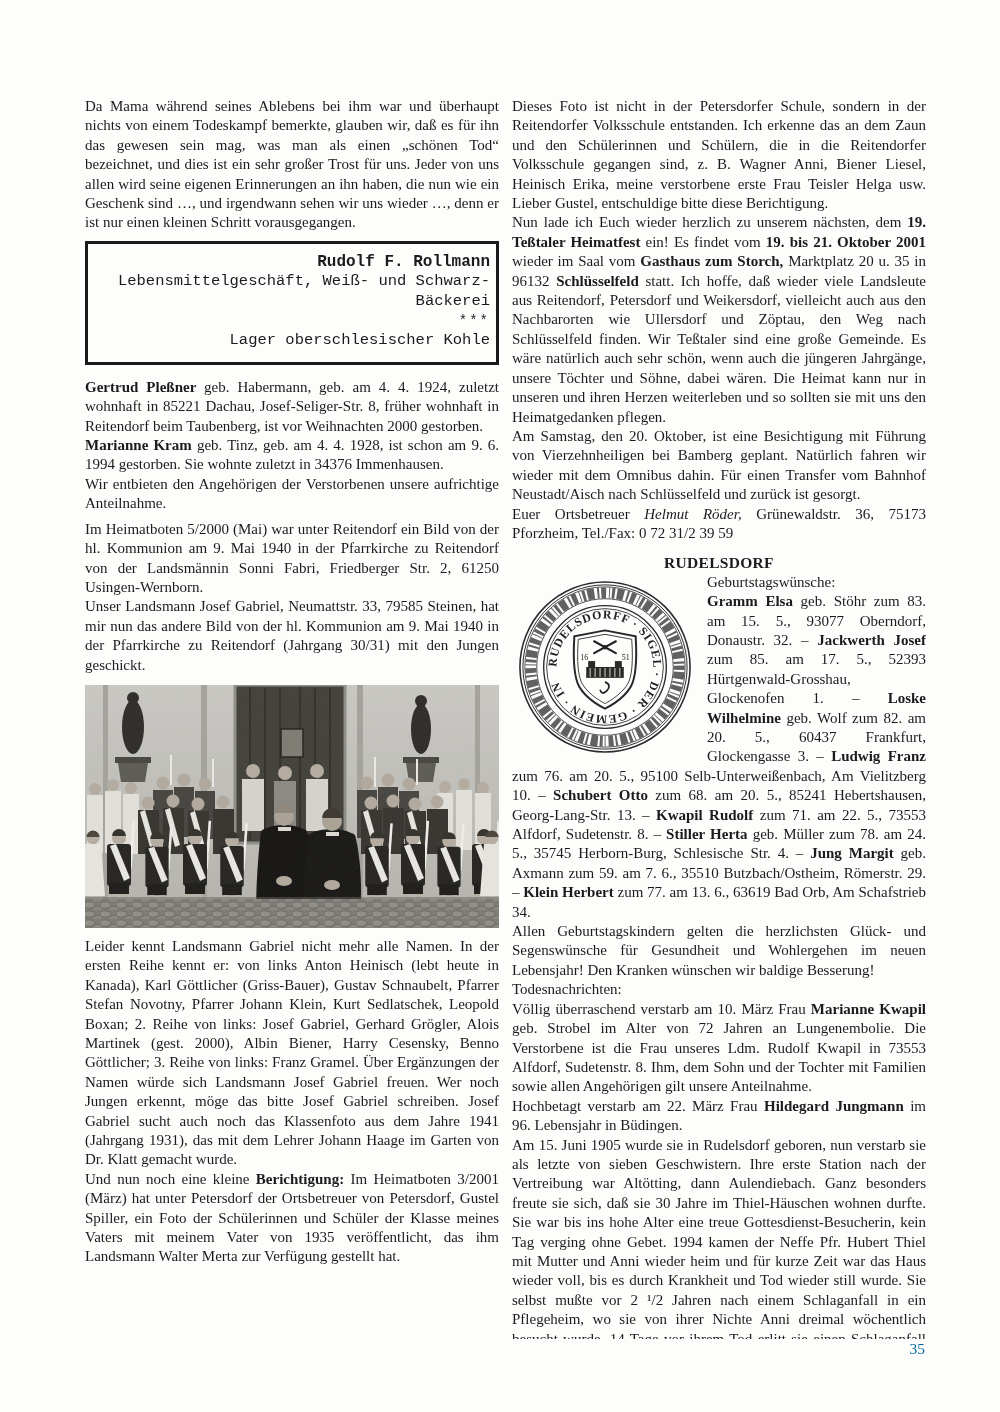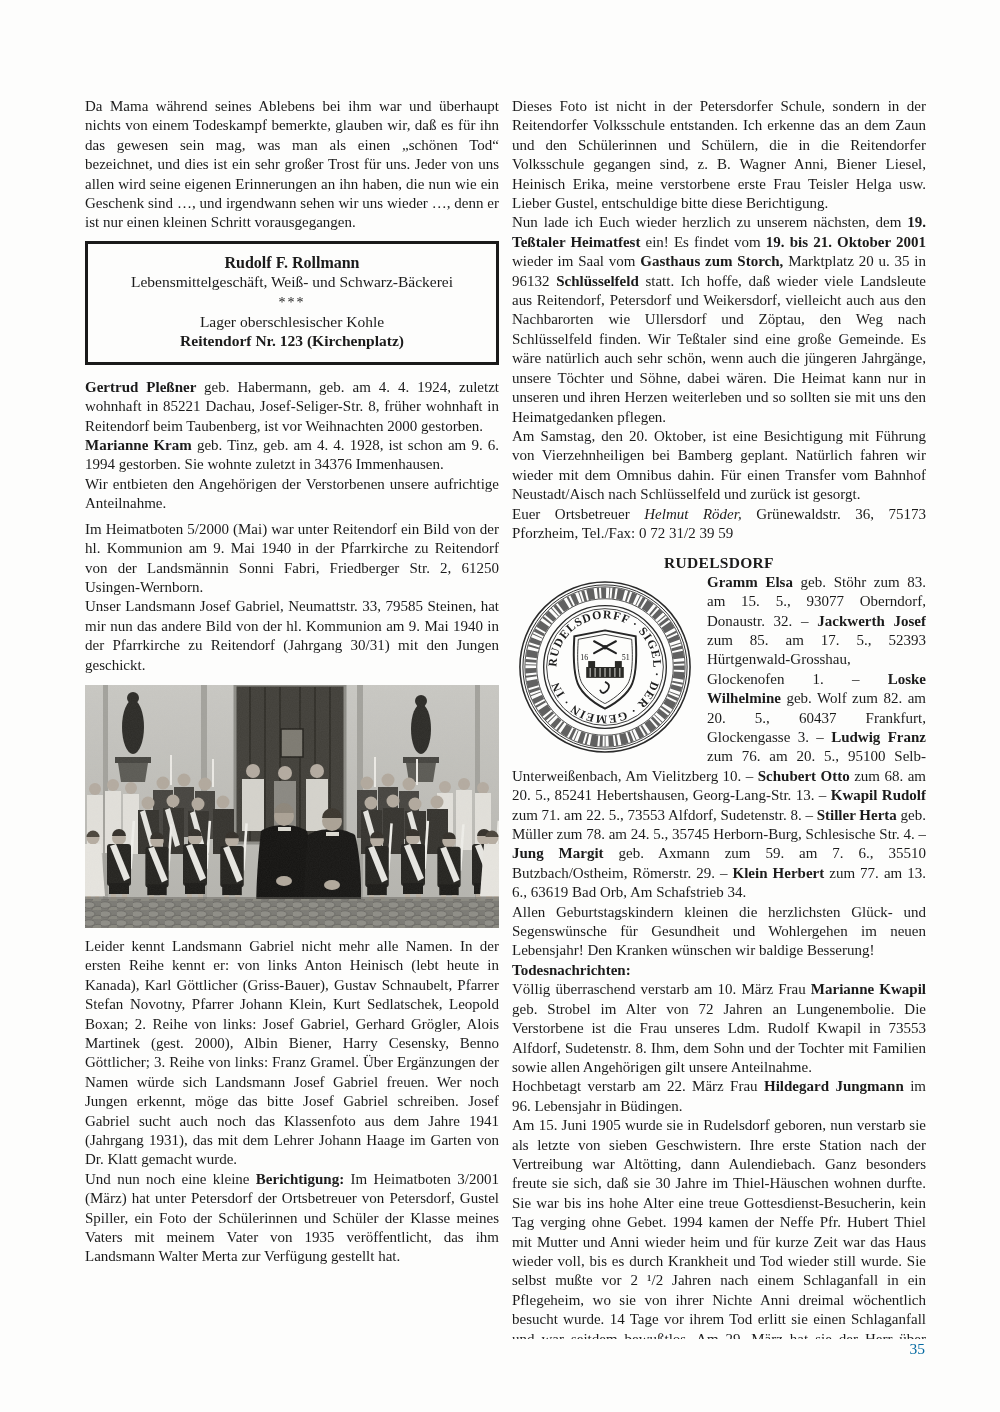--- a/index.html
+++ b/index.html
@@ -6,21 +6,21 @@
   .page{position:relative;width:1000px;height:1412px;margin:0 auto;background:#fdfdfc;
         font-family:"Liberation Serif","DejaVu Serif",serif;color:#1b1b1b;overflow:hidden;}
   .col{position:absolute;top:97px;width:414px;font-size:15px;line-height:19.4px;
        text-align:justify;text-justify:inter-word;}
   .col-left{left:85px;height:1263px;overflow:hidden;}
   .col-right{left:512px;height:1242px;overflow:hidden;}
   p{margin:0;}
   p.gap{margin-top:6px;}
   b{font-weight:bold;}
   .ad-box{border:3px solid #1a1a1a;margin:8px 0 13px 0;padding:9px 6px 11px 6px;
-          text-align:center;line-height:19.5px;}
+          text-align:right;line-height:19.5px;font-family:Liberation Mono, monospace;}
   .ad-title{font-weight:bold;font-size:16px;}
   .ad-line{font-size:15.5px;}
   .ad-sep{font-size:14px;letter-spacing:2px;line-height:15px;margin:3px 0 2px 0;}
   .ad-bold{font-weight:bold;font-size:15.5px;}
   figure.photo{margin:10px 0 9px 0;width:414px;height:243px;line-height:0;}
   h2.section-heading{font-size:15.5px;font-weight:bold;text-align:center;
                      margin:10px 0 0 0;line-height:19.4px;letter-spacing:.3px;}
   .seal{float:left;width:186px;height:182px;margin:3px 9px 2px 0;}
   .page-number{position:absolute;top:1340px;left:880px;width:45px;text-align:right;
                font-size:15.5px;color:#0369a1;}
@@ -31,21 +31,20 @@
 <div class="page">
 
   <div class="col col-left">
     <p>Da Mama während seines Ablebens bei ihm war und überhaupt nichts von einem Todeskampf bemerkte, glauben wir, daß es für ihn das gewesen sein mag, was man als einen „schönen Tod“ bezeichnet, und dies ist ein sehr großer Trost für uns. Jeder von uns allen wird seine eigenen Erinnerungen an ihn haben, die nun wie ein Geschenk sind …, und irgendwann sehen wir uns wieder …, denn er ist nur einen kleinen Schritt vorausgegangen.</p>
 
     <div class="ad-box">
       <div class="ad-title">Rudolf F. Rollmann</div>
       <div class="ad-line">Lebensmittelgeschäft, Weiß- und Schwarz-Bäckerei</div>
       <div class="ad-sep">***</div>
       <div class="ad-line">Lager oberschlesischer Kohle</div>
-      <div class="ad-bold">Reitendorf Nr. 123 (Kirchenplatz)</div>
     </div>
 
     <p><b>Gertrud Pleßner </b><span>geb. Habermann, geb. am 4. 4. 1924, zuletzt wohnhaft in 85221 Dachau, Josef-Seliger-Str. 8, früher wohnhaft in Reitendorf beim Taubenberg, ist vor Weihnachten 2000 gestorben.</span></p>
     <p><b>Marianne Kram </b><span>geb. Tinz, geb. am 4. 4. 1928, ist schon am 9. 6. 1994 gestorben. Sie wohnte zuletzt in 34376 Immenhausen.</span></p>
     <p>Wir entbieten den Angehörigen der Verstorbenen unsere aufrichtige Anteilnahme.</p>
     <p class="gap">Im Heimatboten 5/2000 (Mai) war unter Reitendorf ein Bild von der hl. Kommunion am 9. Mai 1940 in der Pfarrkirche zu Reitendorf von der Landsmännin Sonni Fabri, Friedberger Str. 2, 61250 Usingen-Wernborn.</p>
     <p>Unser Landsmann Josef Gabriel, Neumattstr. 33, 79585 Steinen, hat mir nun das andere Bild von der hl. Kommunion am 9. Mai 1940 in der Pfarrkirche zu Reitendorf (Jahrgang 30/31) mit den Jungen geschickt.</p>
 
     <figure class="photo">
       <svg viewBox="0 0 414 243" width="414" height="243" xmlns="http://www.w3.org/2000/svg">
@@ -264,22 +263,23 @@
               <line x1="93" y1="93" x2="93" y2="102"></line>
             <line x1="98" y1="93" x2="98" y2="102"></line>
               <line x1="103" y1="93" x2="103" y2="102"></line>
             <line x1="108" y1="93" x2="108" y2="102"></line>
           </g>
           <path d="M93,107 q7,3 2,9 q-5,5 -7,-1" fill="none" stroke="#222" stroke-width="1.8"></path>
         </g>
       </svg>
     </div>
 
+    <p>Geburtstagswünsche:</p>
     <p><b>Gramm Elsa</b><span> geb. Stöhr zum 83. am 15. 5., 93077 Oberndorf, Donaustr. 32. – </span><b>Jackwerth Josef</b><span> zum 85. am 17. 5., 52393 Hürtgenwald-Grosshau, Glockenofen 1. – </span><b>Loske Wilhelmine</b><span> geb. Wolf zum 82. am 20. 5., 60437 Frankfurt, Glockengasse 3. – </span><b>Ludwig Franz</b><span> zum 76. am 20. 5., 95100 Selb-Unterweißenbach, Am Vielitzberg 10. – </span><b>Schubert Otto</b><span> zum 68. am 20. 5., 85241 Hebertshausen, Georg-Lang-Str. 13. – </span><b>Kwapil Rudolf</b><span> zum 71. am 22. 5., 73553 Alfdorf, Sudetenstr. 8. – </span><b>Stiller Herta</b><span> geb. Müller zum 78. am 24. 5., 35745 Herborn-Burg, Schlesische Str. 4. – </span><b>Jung Margit</b><span> geb. Axmann zum 59. am 7. 6., 35510 Butzbach/Ostheim, Römerstr. 29. – </span><b>Klein Herbert</b><span> zum 77. am 13. 6., 63619 Bad Orb, Am Schafstrieb 34.</span></p>
-    <p>Allen Geburtstagskindern kleinen die herzlichsten Glück- und Segenswünsche für Gesundheit und Wohlergehen im neuen Lebensjahr! Den Kranken wünschen wir baldige Besserung!</p>
-    <p style="font-weight:bold">Todesnachrichten:</p>
+    <p>Allen Geburtstagskindern gelten die herzlichsten Glück- und Segenswünsche für Gesundheit und Wohlergehen im neuen Lebensjahr! Den Kranken wünschen wir baldige Besserung!</p>
+    <p style="font-weight:normal">Todesnachrichten:</p>
     <p><span>Völlig überraschend verstarb am 10. März Frau </span><b>Marianne Kwapil</b><span> geb. Strobel im Alter von 72 Jahren an Lungenembolie. Die Verstorbene ist die Frau unseres Ldm. Rudolf Kwapil in 73553 Alfdorf, Sudetenstr. 8. Ihm, dem Sohn und der Tochter mit Familien sowie allen Angehörigen gilt unsere Anteilnahme.</span></p>
     <p><span>Hochbetagt verstarb am 22. März Frau </span><b>Hildegard Jungmann</b><span> im 96. Lebensjahr in Büdingen.</span></p>
     <p>Am 15. Juni 1905 wurde sie in Rudelsdorf geboren, nun verstarb sie als letzte von sieben Geschwistern. Ihre erste Station nach der Vertreibung war Altötting, dann Aulendiebach. Ganz besonders freute sie sich, daß sie 30 Jahre im Thiel-Häuschen wohnen durfte. Sie war bis ins hohe Alter eine treue Gottesdienst-Besucherin, kein Tag verging ohne Gebet. 1994 kamen der Neffe Pfr. Hubert Thiel mit Mutter und Anni wieder heim und für kurze Zeit war das Haus wieder voll, bis es durch Krankheit und Tod wieder still wurde. Sie selbst mußte vor 2 ¹/2 Jahren nach einem Schlaganfall in ein Pflegeheim, wo sie von ihrer Nichte Anni dreimal wöchentlich besucht wurde. 14 Tage vor ihrem Tod erlitt sie einen Schlaganfall und war seitdem bewußtlos. Am 29. März hat sie der Herr über Leben und Tod zu sich in den ewigen Frieden heimgeholt. Das Requiem wurde am 3. April im DRK-Heim für die Verstorbene gefeiert, die Urne wird im Grab der Fam. Thiel</p>
   </div>
 
   <div class="page-number">35</div>
 </div>
 
 </body></html>

